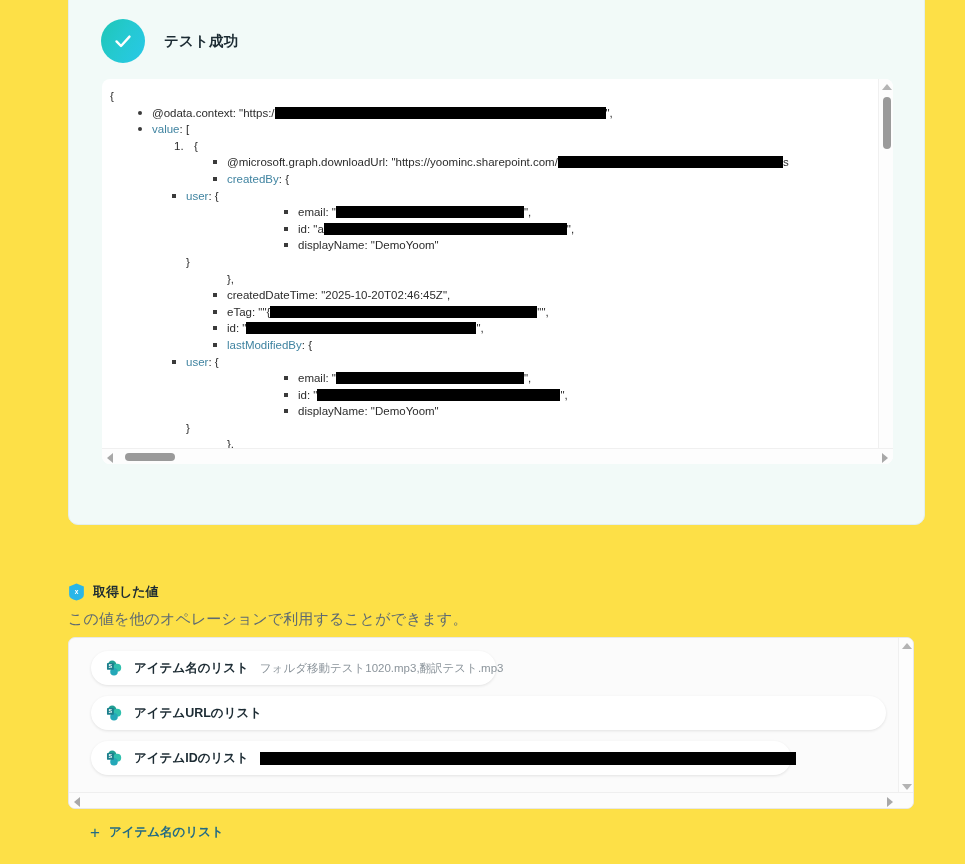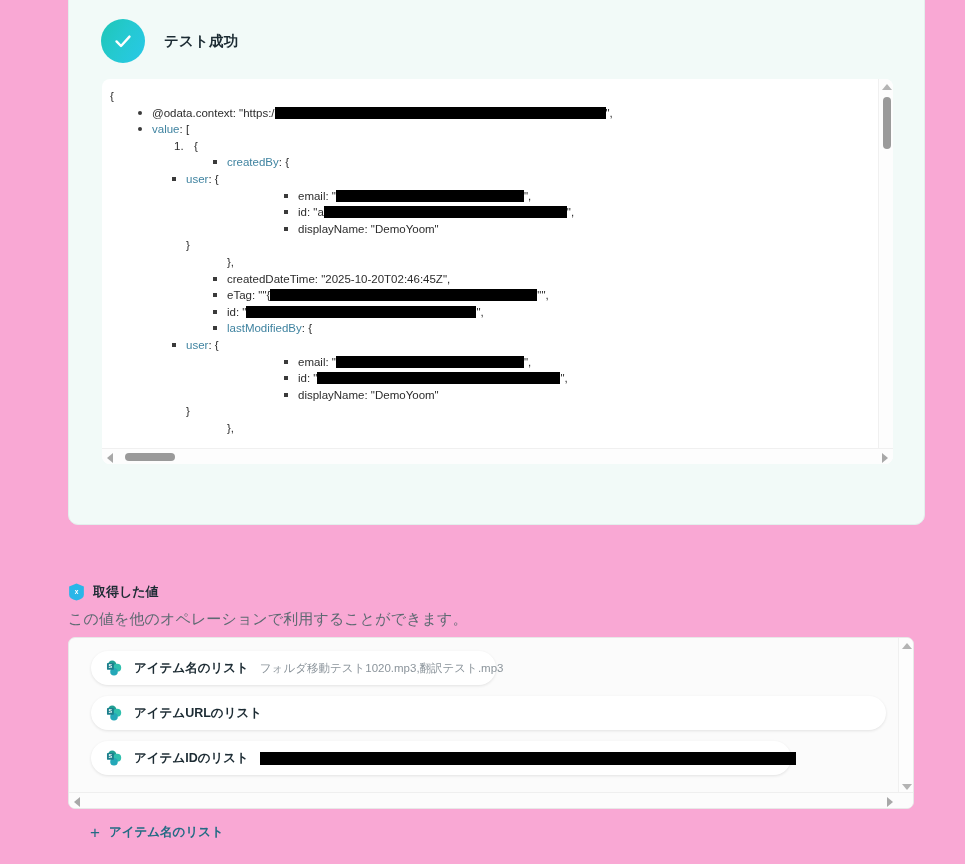--- a/index.html
+++ b/index.html
@@ -4,21 +4,21 @@
 <style>
   * { box-sizing: border-box; }
   html, body {
     margin: 0; padding: 0;
     width: 965px; height: 864px;
     background: #ffffff;
     font-family: "Liberation Sans", "DejaVu Sans", sans-serif;
     overflow: hidden;
   }
 
-  .page { position: relative; width: 965px; height: 864px; background:#f9a8d4; }
+  .page { position: relative; width: 965px; height: 864px; background:#fde047; }
 
   
   .success-card {
     position: absolute; left: 68px; top: -10px;
     width: 857px; height: 535px;
     background: #f2faf8;
     border: 1px solid #e3efed;
     border-radius: 10px;
   }
   .success-head {
@@ -199,20 +199,21 @@
       </div>
       <div class="success-title">テスト成功</div>
     </div>
 
     <div class="json-panel">
       <div class="json-inner" id="json-inner">
           <div class="json-line i0"><span>{</span></div>
           <div class="json-line i1"><span class="bullet" style="border-radius: 50%;"></span><span class="k-plain">@odata.context</span><span>: "https:/</span><span class="redact" style="width: 331px;"></span><span>",</span></div>
           <div class="json-line i1"><span class="bullet" style="border-radius: 50%;"></span><span class="k-obj">value</span><span>: [</span></div>
           <div class="json-line i2 numbered"><span class="num">1.</span><span>{</span></div>
+          <div class="json-line i3"><span class="bullet"></span><span class="k-plain">@microsoft.graph.downloadUrl</span><span>: "https://yoominc.sharepoint.com/</span><span class="redact" style="width: 225px;"></span><span>s</span></div>
           <div class="json-line i3"><span class="bullet"></span><span class="k-obj">createdBy</span><span>: {</span></div>
           <div class="json-line i4"><span class="bullet"></span><span class="k-obj">user</span><span>: {</span></div>
           <div class="json-line i5"><span class="bullet"></span><span class="k-plain">email</span><span>: "</span><span class="redact" style="width: 188px;"></span><span>",</span></div>
           <div class="json-line i5"><span class="bullet"></span><span class="k-plain">id</span><span>: "a</span><span class="redact" style="width: 243px;"></span><span>",</span></div>
           <div class="json-line i5"><span class="bullet"></span><span class="k-plain">displayName</span><span>: "DemoYoom"</span></div>
           <div class="json-line i4"><span>}</span></div>
           <div class="json-line i3"><span>},</span></div>
           <div class="json-line i3"><span class="bullet"></span><span class="k-plain">createdDateTime</span><span>: "2025-10-20T02:46:45Z",</span></div>
           <div class="json-line i3"><span class="bullet"></span><span class="k-plain">eTag</span><span>: ""{</span><span class="redact" style="width: 267px;"></span><span>"",</span></div>
           <div class="json-line i3"><span class="bullet"></span><span class="k-plain">id</span><span>: "</span><span class="redact" style="width: 230px;"></span><span>",</span></div>

